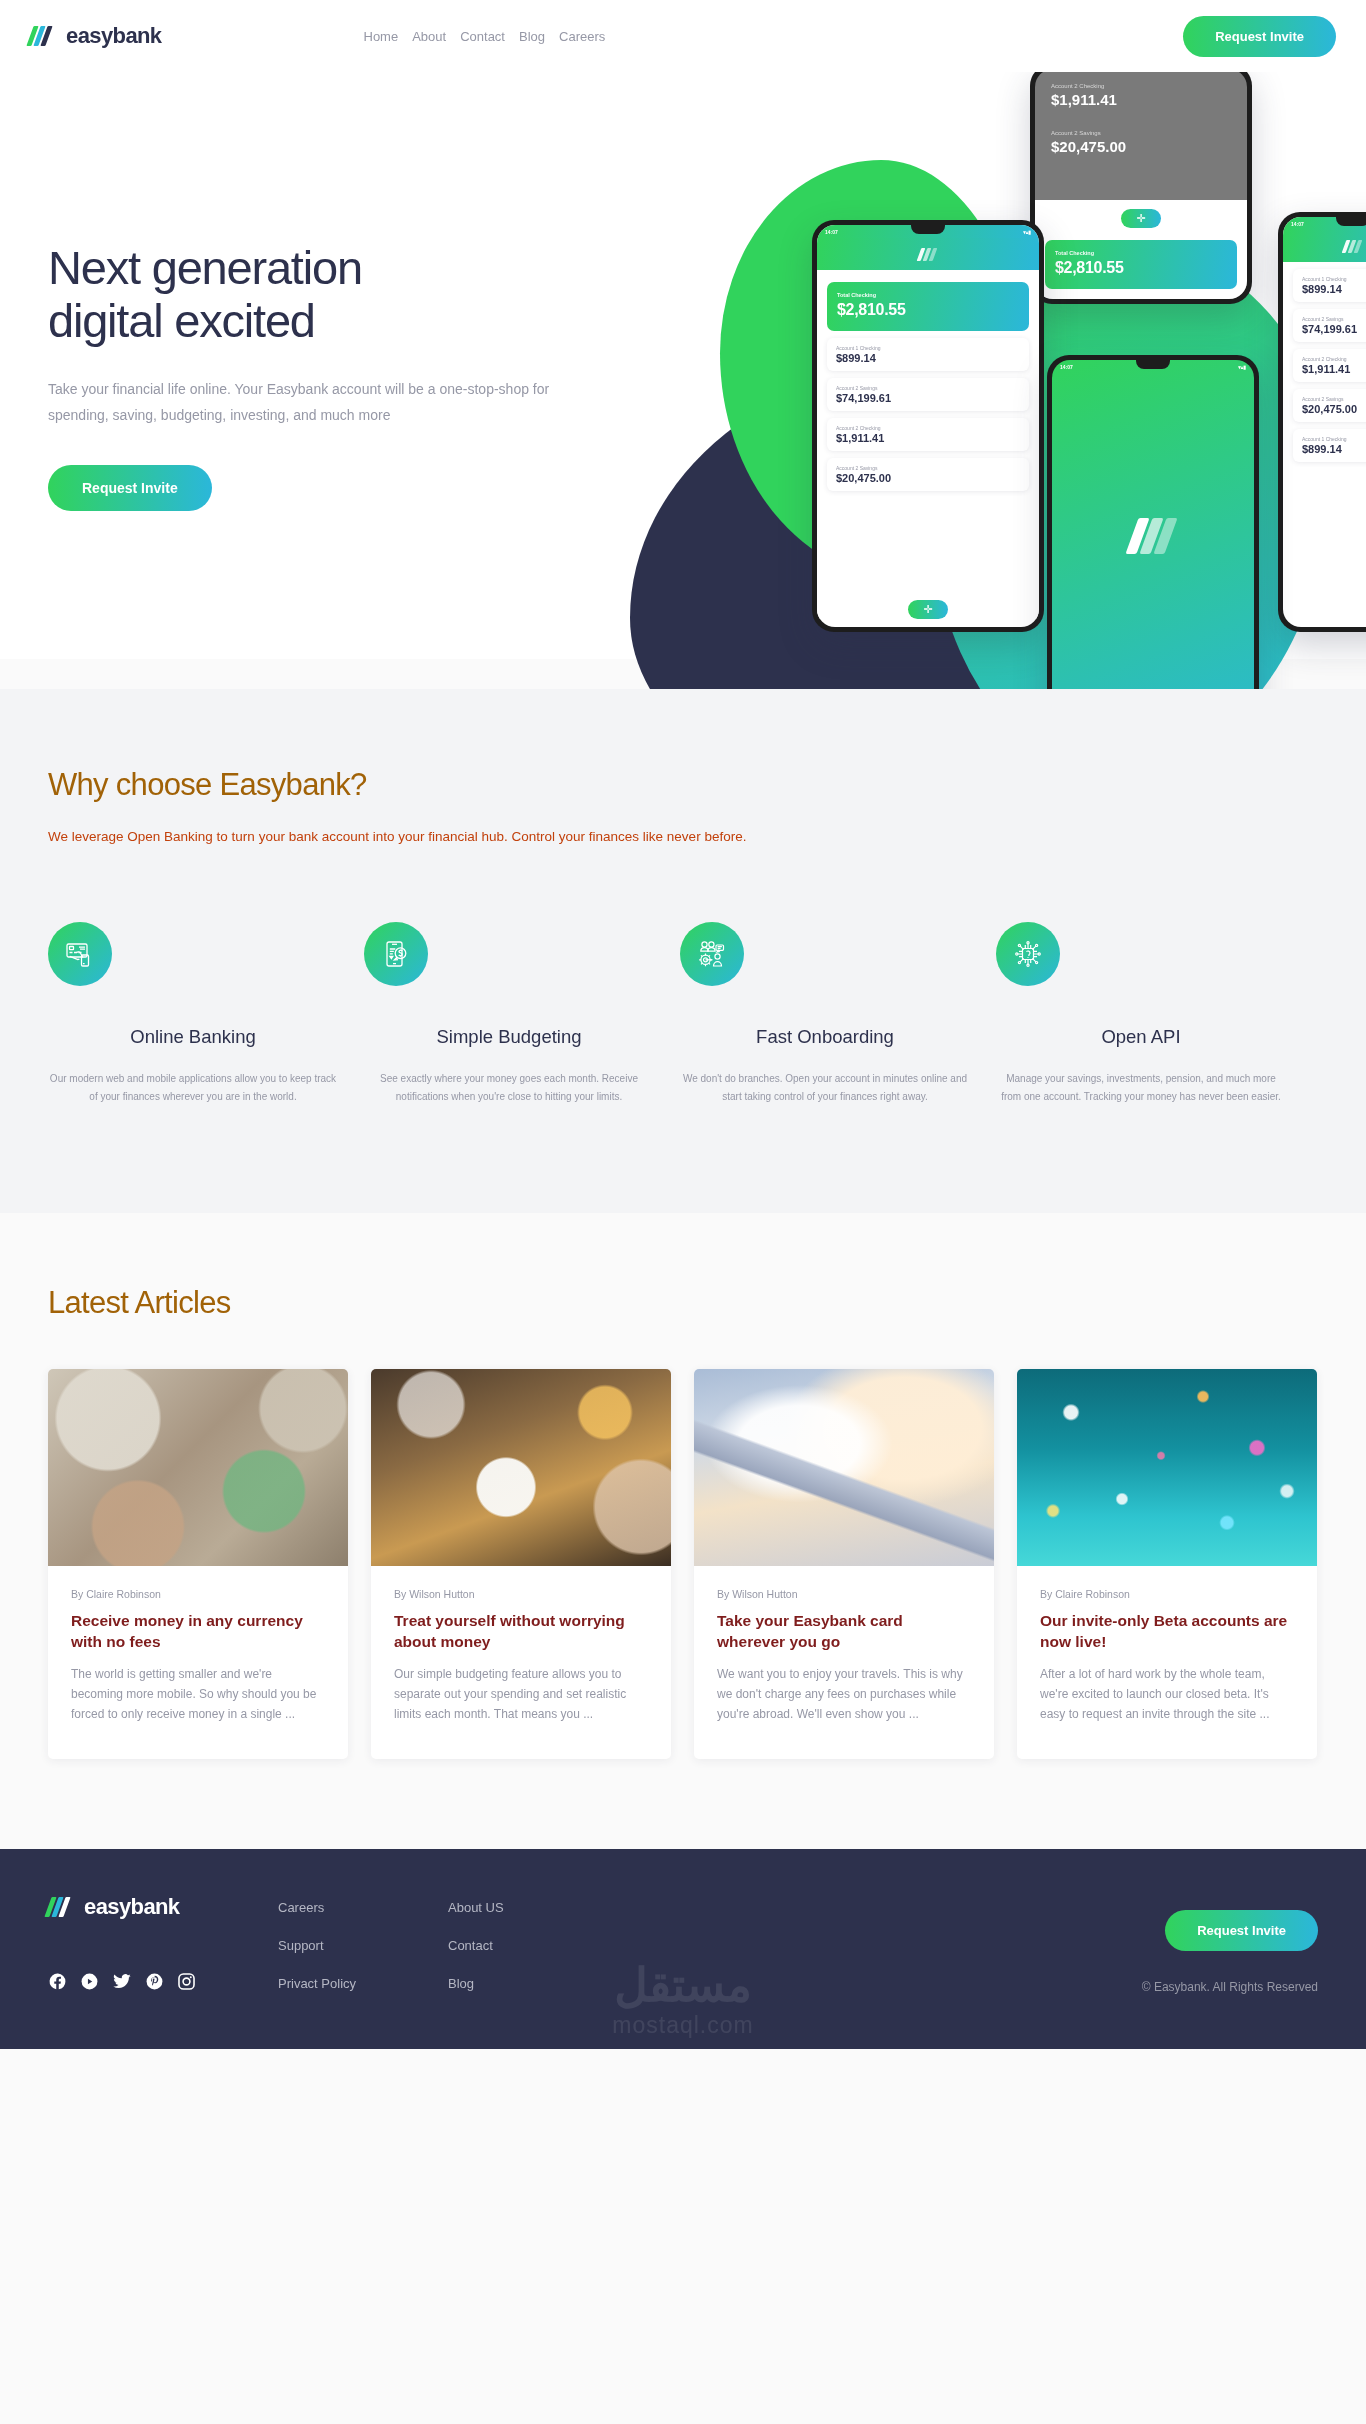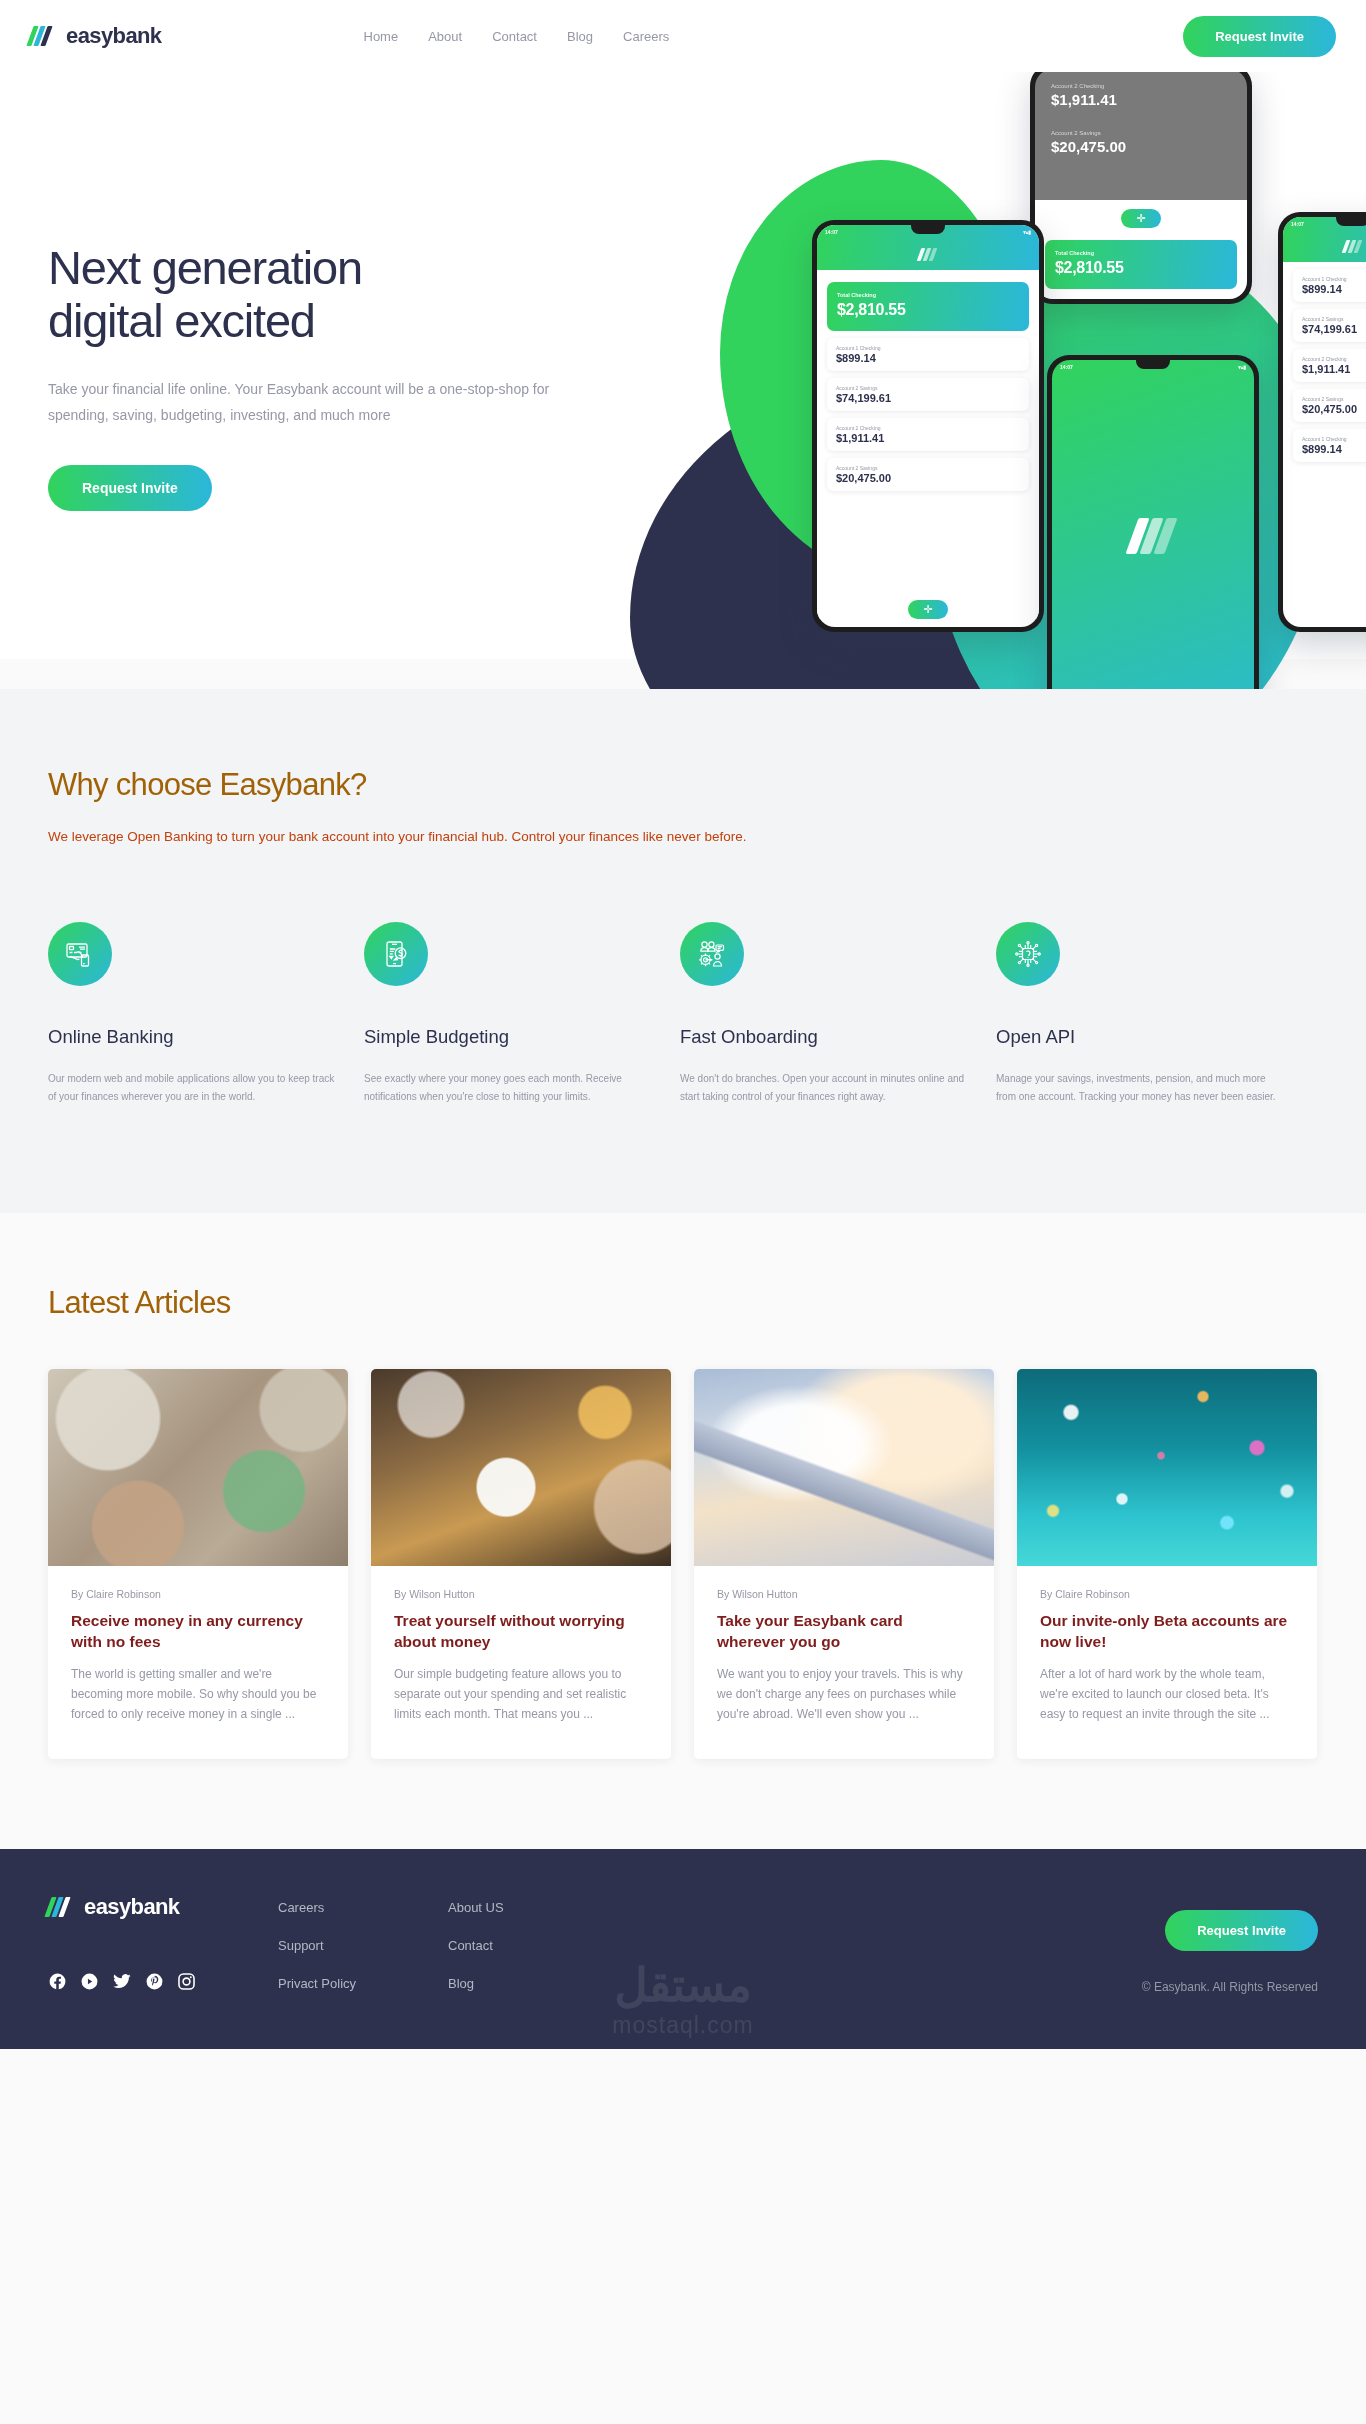--- a/index.html
+++ b/index.html
@@ -25,21 +25,21 @@
     position:absolute; top:0; width:5px; height:20px; display:block;
     transform:skewX(-20deg); border-radius:1px;
   }
   .logo-mark i:nth-child(1){ left:0;  background:#31d35c; }
   .logo-mark i:nth-child(2){ left:7px;background:#2bb7da; }
   .logo-mark i:nth-child(3){ left:14px;background:#2d314d; }
   .logo-word { font-size:22px; font-weight:bold; letter-spacing:-.6px; color:#2d314d; }
   .logo-word.light { color:#ffffff; }
   .logo-mark.light i:nth-child(3){ background:#ffffff; }
 
-  .nav { display:flex; gap:30px; margin-left:202px; }
+  .nav { display:flex; gap:14px; margin-left:202px; }
   .nav a {
     font-size:13px; color:#9698a6; text-decoration:none;
     padding:26px 0; position:relative;
   }
   .btn-invite {
     margin-left:auto;
     background:linear-gradient(90deg,#31d35c 0%,#2bb7da 100%);
     color:#fff; font-size:13px; font-weight:bold;
     border:none; border-radius:22px;
     padding:13px 32px; cursor:pointer; white-space:nowrap;
@@ -124,21 +124,21 @@
     transform:skewX(-20deg); margin-right:3px; border-radius:2px;
   }
   .big-logo i:nth-child(2){ opacity:.65; }
   .big-logo i:nth-child(3){ opacity:.45; }
 
   
   .features { background:#f3f4f6; padding:78px 48px 108px; }
   .sec-h2 { font-size:31px; font-weight:400; letter-spacing:-.7px; color:#a16207; }
   .sec-p { margin-top:22px; font-size:13.5px; line-height:1.85; color:#c2410c; width:745px; }
   .feat-grid { display:flex; gap:26px; margin-top:72px; }
-  .feat { width:290px; }
+  .feat { width:290px;text-align:center; }
   .feat-icon {
     width:64px; height:64px; border-radius:50%;
     background:linear-gradient(135deg,#31d35c 0%,#2bb7da 100%);
     display:flex; align-items:center; justify-content:center;
   }
   .feat-title { margin-top:40px; font-size:18.5px; font-weight:400; color:#2d314d; }
   .feat-desc { margin-top:22px; font-size:10px; line-height:1.77; color:#9698a6; }
 
   
   .articles { background:#fafafa; padding:72px 48px 90px; }

